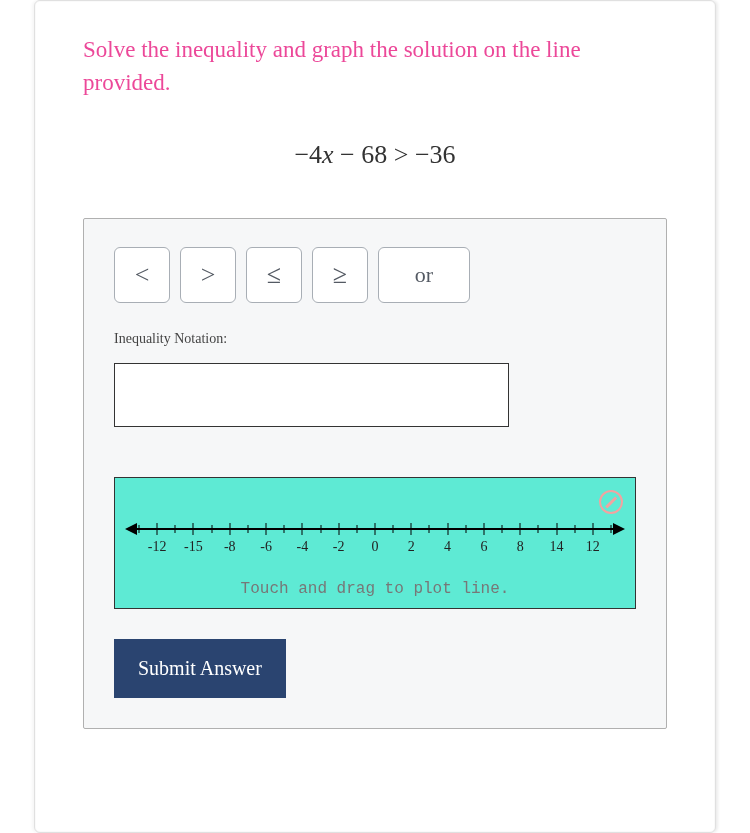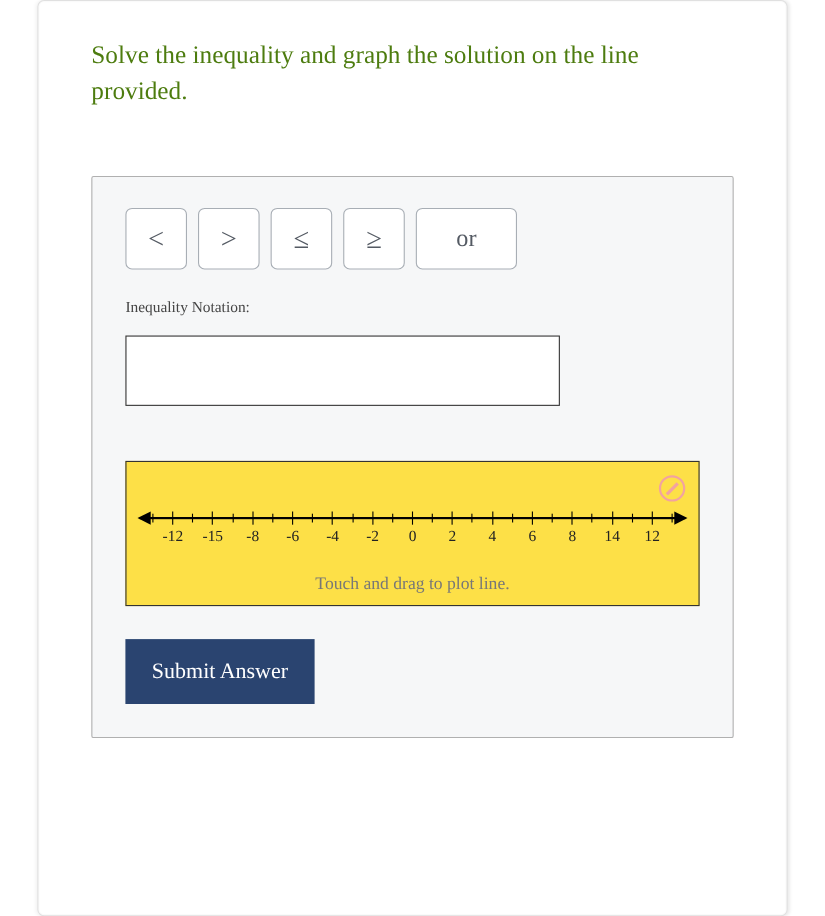--- a/index.html
+++ b/index.html
@@ -18,23 +18,23 @@
       width: 682px;
       height: 833px;
       background: #fff;
       border: 1px solid #e0e0e0;
       border-radius: 6px;
       box-shadow: inset 0 0 0 1px rgba(0,0,0,0.02), 2px 0 3px rgba(0,0,0,0.08), -2px 0 3px rgba(0,0,0,0.04);
       padding: 32px 48px 0 48px;
     }
     .prompt {
       font-size: 23px;
-      color: #4d7c0f;
+      color: #ec4899;
       line-height: 1.45;
-      margin-bottom: 60px;
+      margin-bottom: 40px;
     }
     .equation {
       text-align: center;
       font-size: 26px;
       color: #333;
       margin-bottom: 48px;
       font-family: 'Georgia', serif;
     }
     .equation .var { font-style: italic; }
     .panel {
@@ -76,21 +76,21 @@
       height: 64px;
       border: 1.5px solid #333;
       background: #fff;
       margin-bottom: 50px;
       font-size: 20px;
       padding: 0 10px;
       font-family: Georgia, serif;
     }
     .numline-wrap {
       border: 1.5px solid #333;
-      background: #fde047;
+      background: #5eead4;
       padding: 10px 4px 6px 4px;
       position: relative;
       margin-bottom: 30px;
     }
     .nodrop {
       position: absolute;
       right: 12px;
       top: 12px;
       width: 24px;
       height: 24px;
@@ -160,37 +160,41 @@
       color: #222;
       white-space: nowrap;
       font-family: Georgia, serif;
     }
     .hint {
       text-align: center;
       font-size: 16px;
       color: #777;
       margin-top: 6px;
       margin-bottom: 4px;
+      font-family: Liberation Mono, monospace;
     }
     .submit {
       background: #2a4470;
       color: #fff;
       border: none;
       font-size: 20px;
       padding: 18px 24px;
       font-family: Georgia, serif;
       cursor: pointer;
     }
   </style>
 </head>
 <body>
 
 <div class="card">
   <p class="prompt">Solve the inequality and graph the solution on the line provided.</p>
 
+  <div class="equation">
+    <span>−4</span><span class="var">x</span><span> − 68</span><span> &gt; </span><span>−36</span>
+  </div>
 
   <div class="panel">
     <div class="op-row">
       <button class="op-btn">&lt;</button>
       <button class="op-btn">&gt;</button>
       <button class="op-btn">≤</button>
       <button class="op-btn">≥</button>
       <button class="op-btn or-btn">or</button>
     </div>
 

